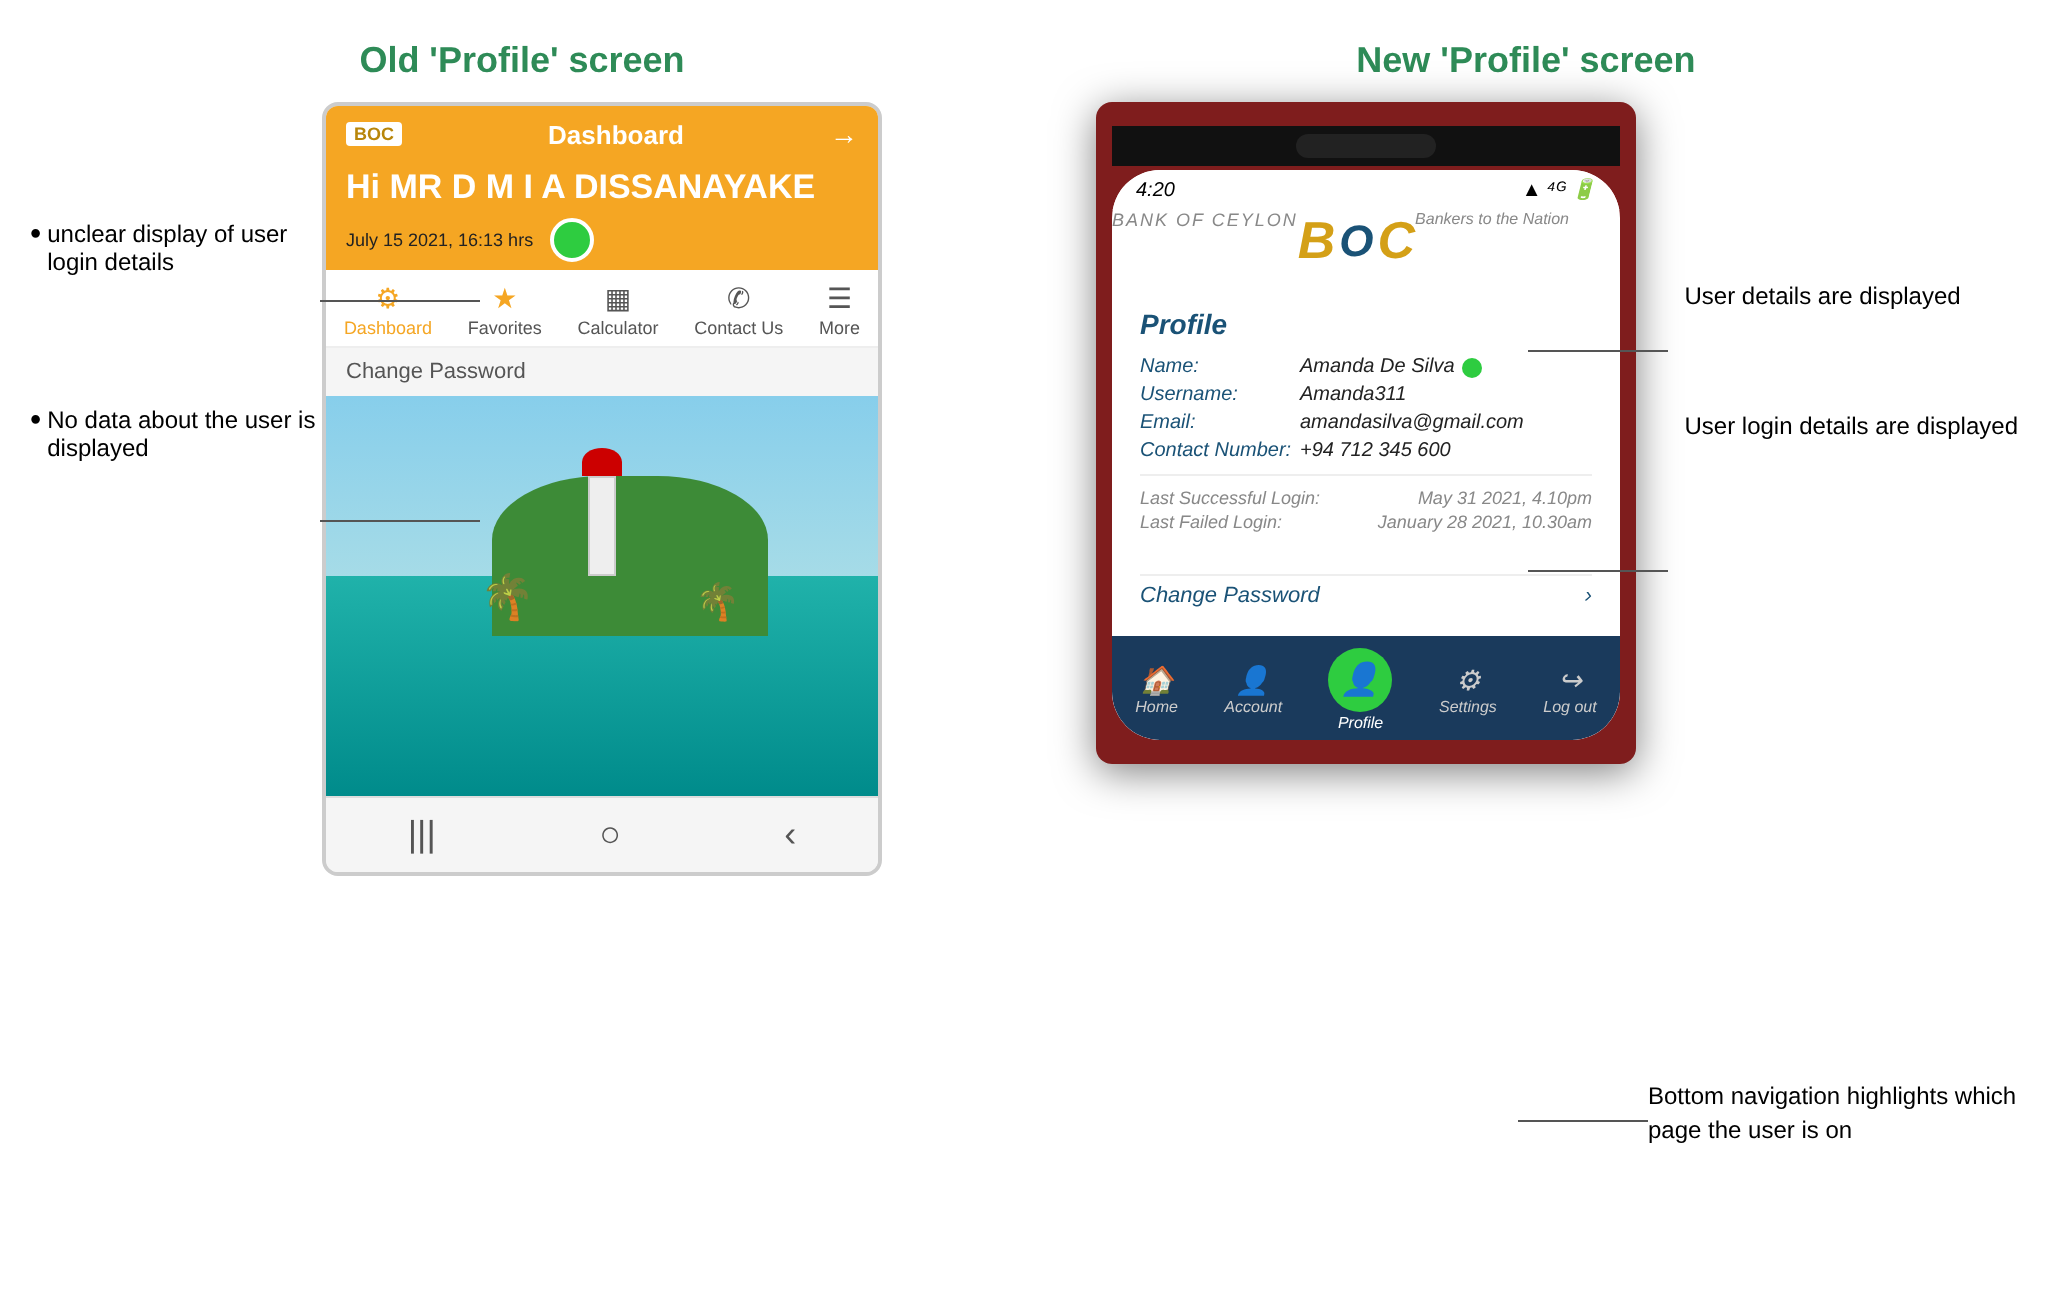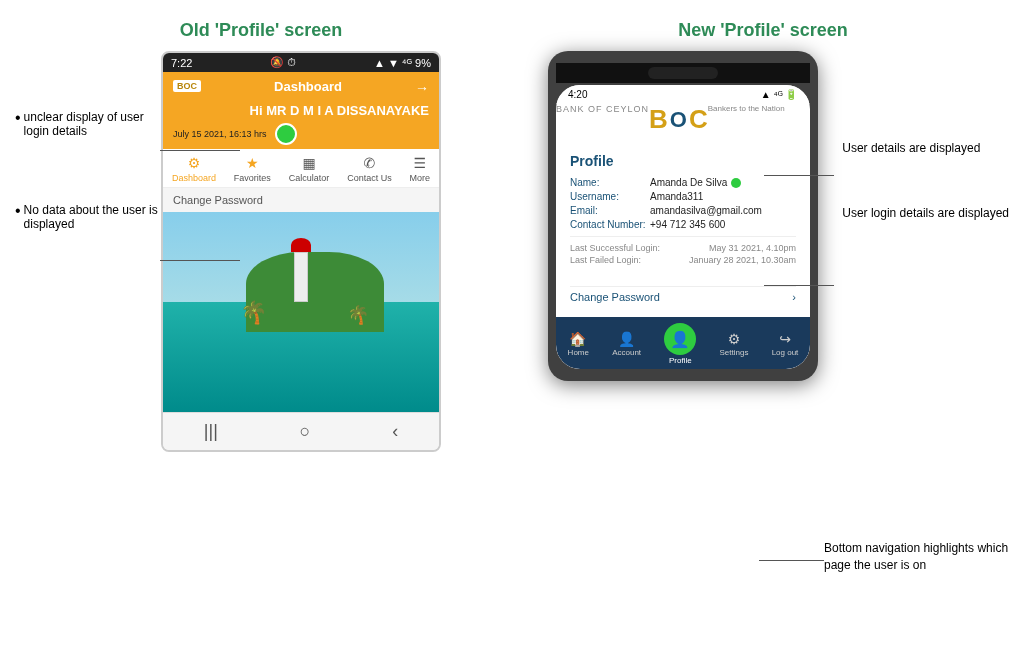--- a/index.html
+++ b/index.html
@@ -70,24 +70,23 @@
       font-size: 13px;
       font-weight: bold;
       color: #fff;
     }
     .old-phone-header .arrow-icon {
       font-size: 14px;
     }
     .old-phone-greeting {
       background: #f5a623;
       padding: 3px 10px;
-      font-size: 13px;
+      font-size: 17px;
       color: #fff;
       font-weight: bold;
-      text-align: right;
     }
     .old-phone-login-bar {
       background: #f5a623;
       padding: 2px 10px 4px 10px;
       display: flex;
       align-items: center;
       font-size: 9px;
       color: #222;
       gap: 8px;
     }
@@ -210,25 +209,26 @@
     }
     .right-section .section-title {
       font-size: 18px;
       color: #2e8b57;
       font-weight: bold;
       margin-bottom: 10px;
       text-align: center;
     }
     .new-phone {
       width: 270px;
-      background: #404040;
-      border-radius: 20px;
+      background: #7f1d1d;
+      border-radius: 8px;
       padding: 12px 8px;
       box-shadow: 0 4px 20px rgba(0,0,0,0.5);
       position: relative;
+      font-style: italic;
     }
     .new-phone-notch {
       background: #111;
       height: 20px;
       display: flex;
       align-items: center;
       justify-content: center;
       margin-bottom: 2px;
     }
     .notch-bar {
@@ -379,25 +379,20 @@
 </head>
 <body>
 
 <div class="main-container">
 
   <div class="left-section">
     <div class="section-title">Old 'Profile' screen</div>
 
     <div class="old-phone" style="margin-left:80px;">
 
-      <div class="old-phone-statusbar">
-        <span>7:22</span>
-        <span>🔕 ⏱</span>
-        <span>▲ ▼ ⁴ᴳ 9%</span>
-      </div>
 
       <div class="old-phone-header">
         <span class="boc-badge">BOC</span>
         <span class="dashboard-title">Dashboard</span>
         <span class="arrow-icon">→</span>
       </div>
 
       <div class="old-phone-greeting">Hi   MR D M I A DISSANAYAKE</div>
 
       <div class="old-phone-login-bar">

